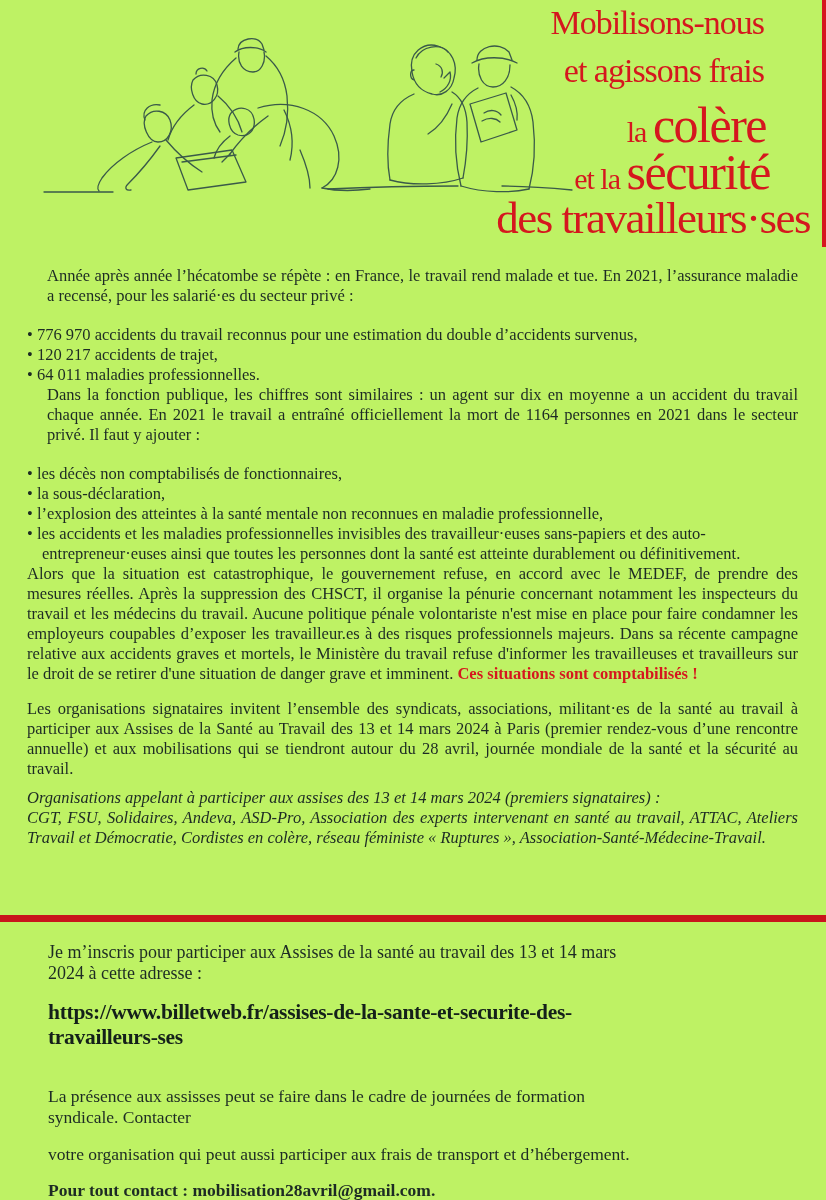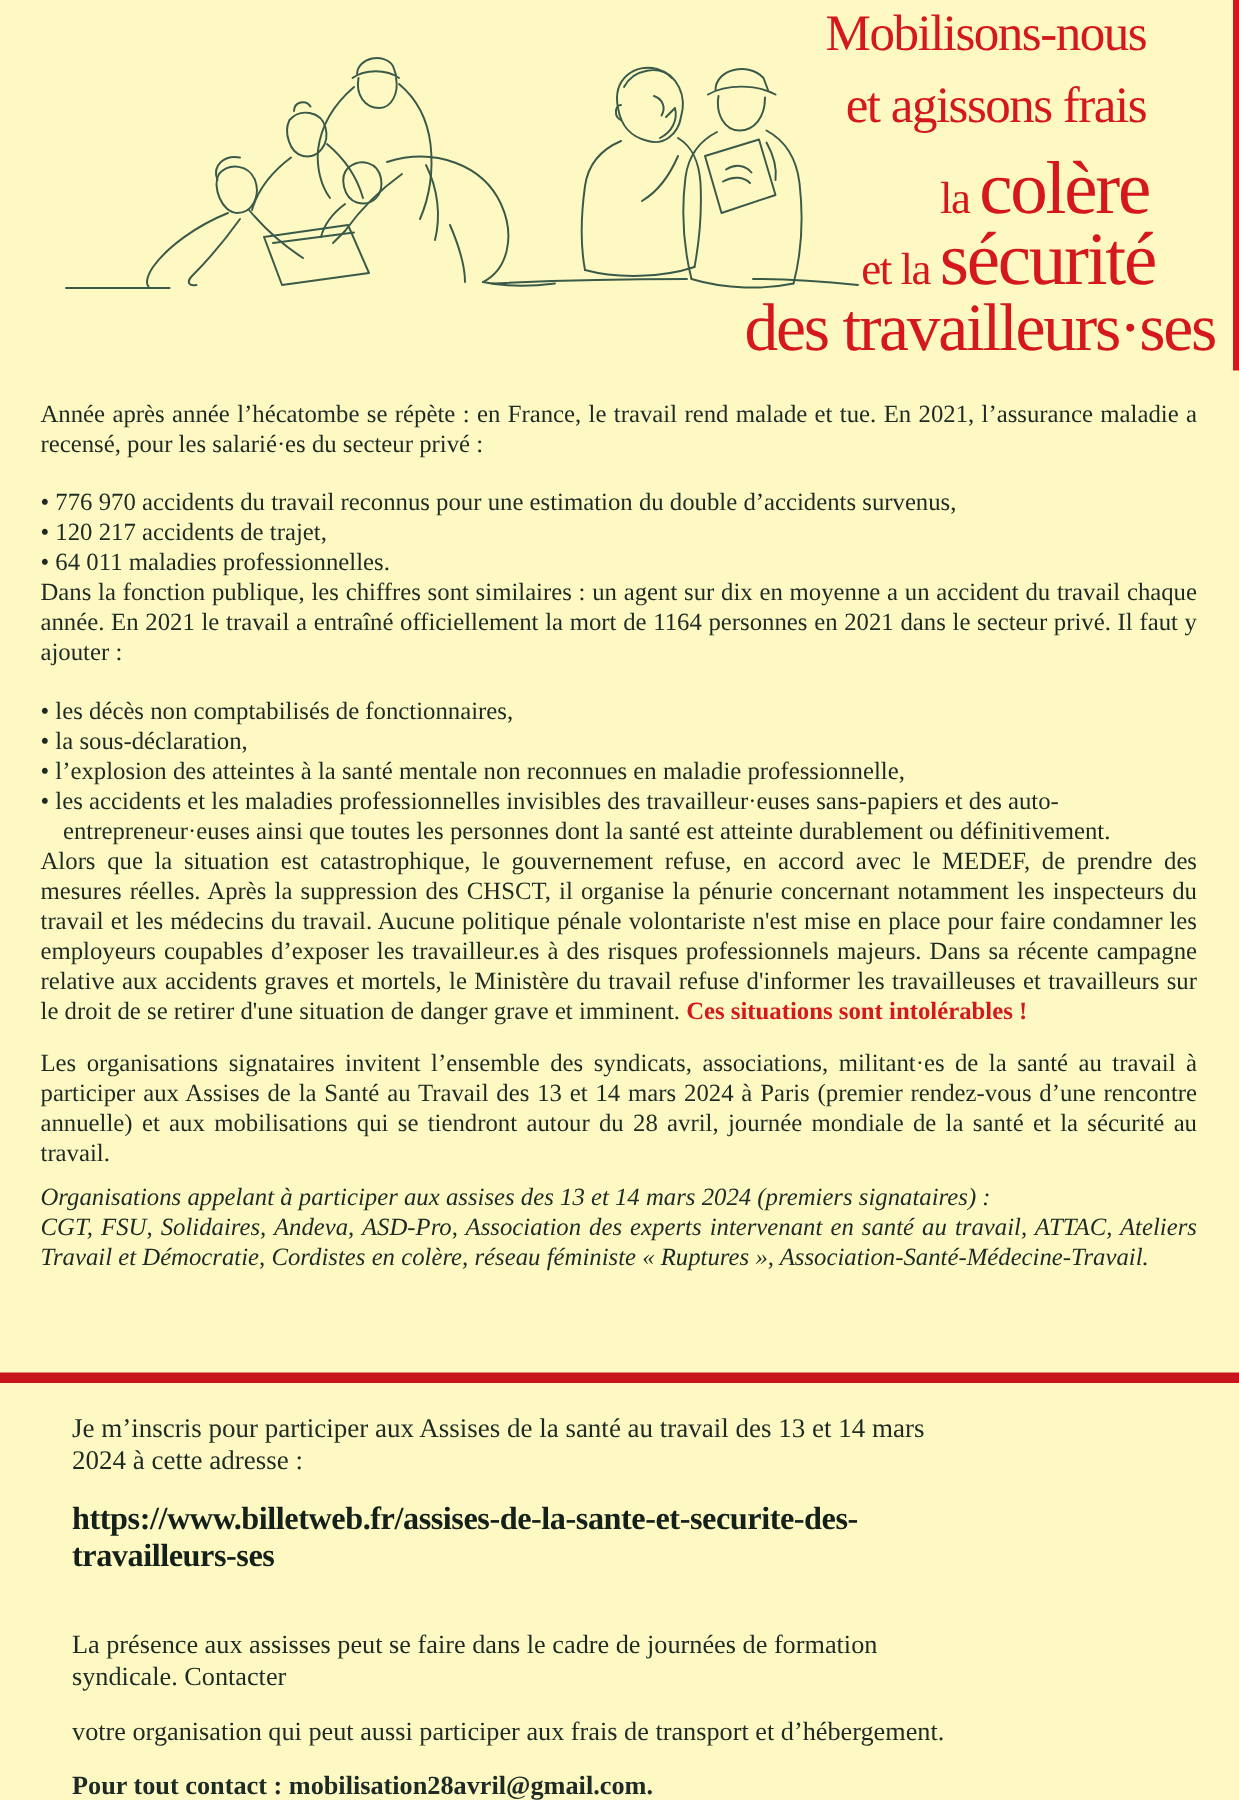--- a/index.html
+++ b/index.html
@@ -1,20 +1,20 @@
 <!DOCTYPE html>
 <html lang="fr"><head>
 <meta charset="utf-8">
 <style>
   html,body{margin:0;padding:0;background:#e8e8e8;}
   .page{
     position:relative;
     width:826px;height:1200px;
     margin:0 auto;
-    background:#fef9c3;
+    background:#bef264;
     overflow:hidden;
     font-family:"Liberation Serif","DejaVu Serif",serif;
     color:#1d2b24;
   }
   
   .header{position:absolute;top:0;left:0;width:826px;height:250px;}
   .illustration{position:absolute;top:0;left:0;}
   .title-block{
     position:absolute;top:6px;right:16px;
     text-align:right;color:#d5171e;line-height:1;
@@ -30,21 +30,21 @@
   .t-big{font-size:50px;letter-spacing:-1.5px;}
   .red-edge{position:absolute;top:0;right:0;width:4px;height:247px;background:#d5171e;}
   
   .body{
     position:absolute;top:250px;left:0;width:826px;height:665px;
     padding:16px 28px 0 27px;box-sizing:border-box;
     overflow:hidden;
     font-size:16.5px;line-height:20px;
   }
   .para{margin:0;text-align:justify;}
-  .mb-lg{margin-bottom:19px;}
+  .mb-lg{margin-bottom:19px;margin-left:20px;}
   .mb-sm{margin-bottom:9px;}
   .mb-md{margin-bottom:15px;}
   ul.bullets{margin:0;padding:0;list-style:none;}
   ul.bullets li{
     padding-left:15px;text-indent:-15px;
     text-align:left;
     font-family:Liberation Serif, serif;
   }
   ul.bullets li::before{content:"\2022\00a0";}
   .red-text{color:#d5171e;font-weight:bold;}
@@ -148,21 +148,21 @@
     <p class="para mb-lg">Dans la fonction publique, les chiffres sont similaires :  un agent sur dix en moyenne a un accident du travail chaque année.  En 2021 le travail a entraîné officiellement la mort de 1164 personnes en 2021 dans le secteur privé. Il faut y ajouter :</p>
 
     <ul class="bullets mb-md">
       <li>les décès non comptabilisés de fonctionnaires,</li>
       <li>la sous-déclaration,</li>
       <li>l’explosion des atteintes à la santé mentale non reconnues en maladie professionnelle,</li>
       <li>les accidents et les maladies professionnelles invisibles des travailleur·euses sans-papiers et des auto-entrepreneur·euses ainsi que toutes les personnes dont la santé est atteinte durablement ou définitivement.</li>
     </ul>
 
     <p class="para mb-md"><span>Alors que la situation est catastrophique, le gouvernement refuse, en accord avec le MEDEF, de prendre des mesures réelles. Après la suppression des CHSCT, il organise la pénurie concernant notamment les inspecteurs du travail et les médecins du travail. Aucune politique pénale volontariste n'est mise en place pour faire condamner les employeurs coupables d’exposer les travailleur.es à des risques professionnels majeurs. Dans sa récente campagne relative aux accidents graves et mortels, le Ministère du travail refuse d'informer les travailleuses et travailleurs sur le droit de se retirer d'une situation de danger grave et imminent.</span>
-<span class="red-text">Ces situations sont intolérables !</span></p>
+<span class="red-text">Ces situations sont comptabilisés !</span></p>
 
     <p class="para mb-sm">Les organisations signataires invitent l’ensemble des syndicats, associations, militant·es de la santé au travail à participer aux Assises de la Santé au Travail des 13 et 14 mars 2024 à Paris (premier rendez-vous d’une rencontre annuelle) et aux mobilisations qui se tiendront autour du 28 avril, journée mondiale de la santé et la sécurité au travail.</p>
 
     <div class="signatories">
       <p>Organisations appelant à participer aux assises des 13 et 14 mars 2024 (premiers signataires) :</p>
       <p>CGT, FSU, Solidaires, Andeva, ASD-Pro, Association des experts intervenant en santé au travail, ATTAC, Ateliers Travail et Démocratie, Cordistes en colère, réseau féministe « Ruptures », Association-Santé-Médecine-Travail.</p>
     </div>
   </div>
 
   <div class="red-bar"></div>

